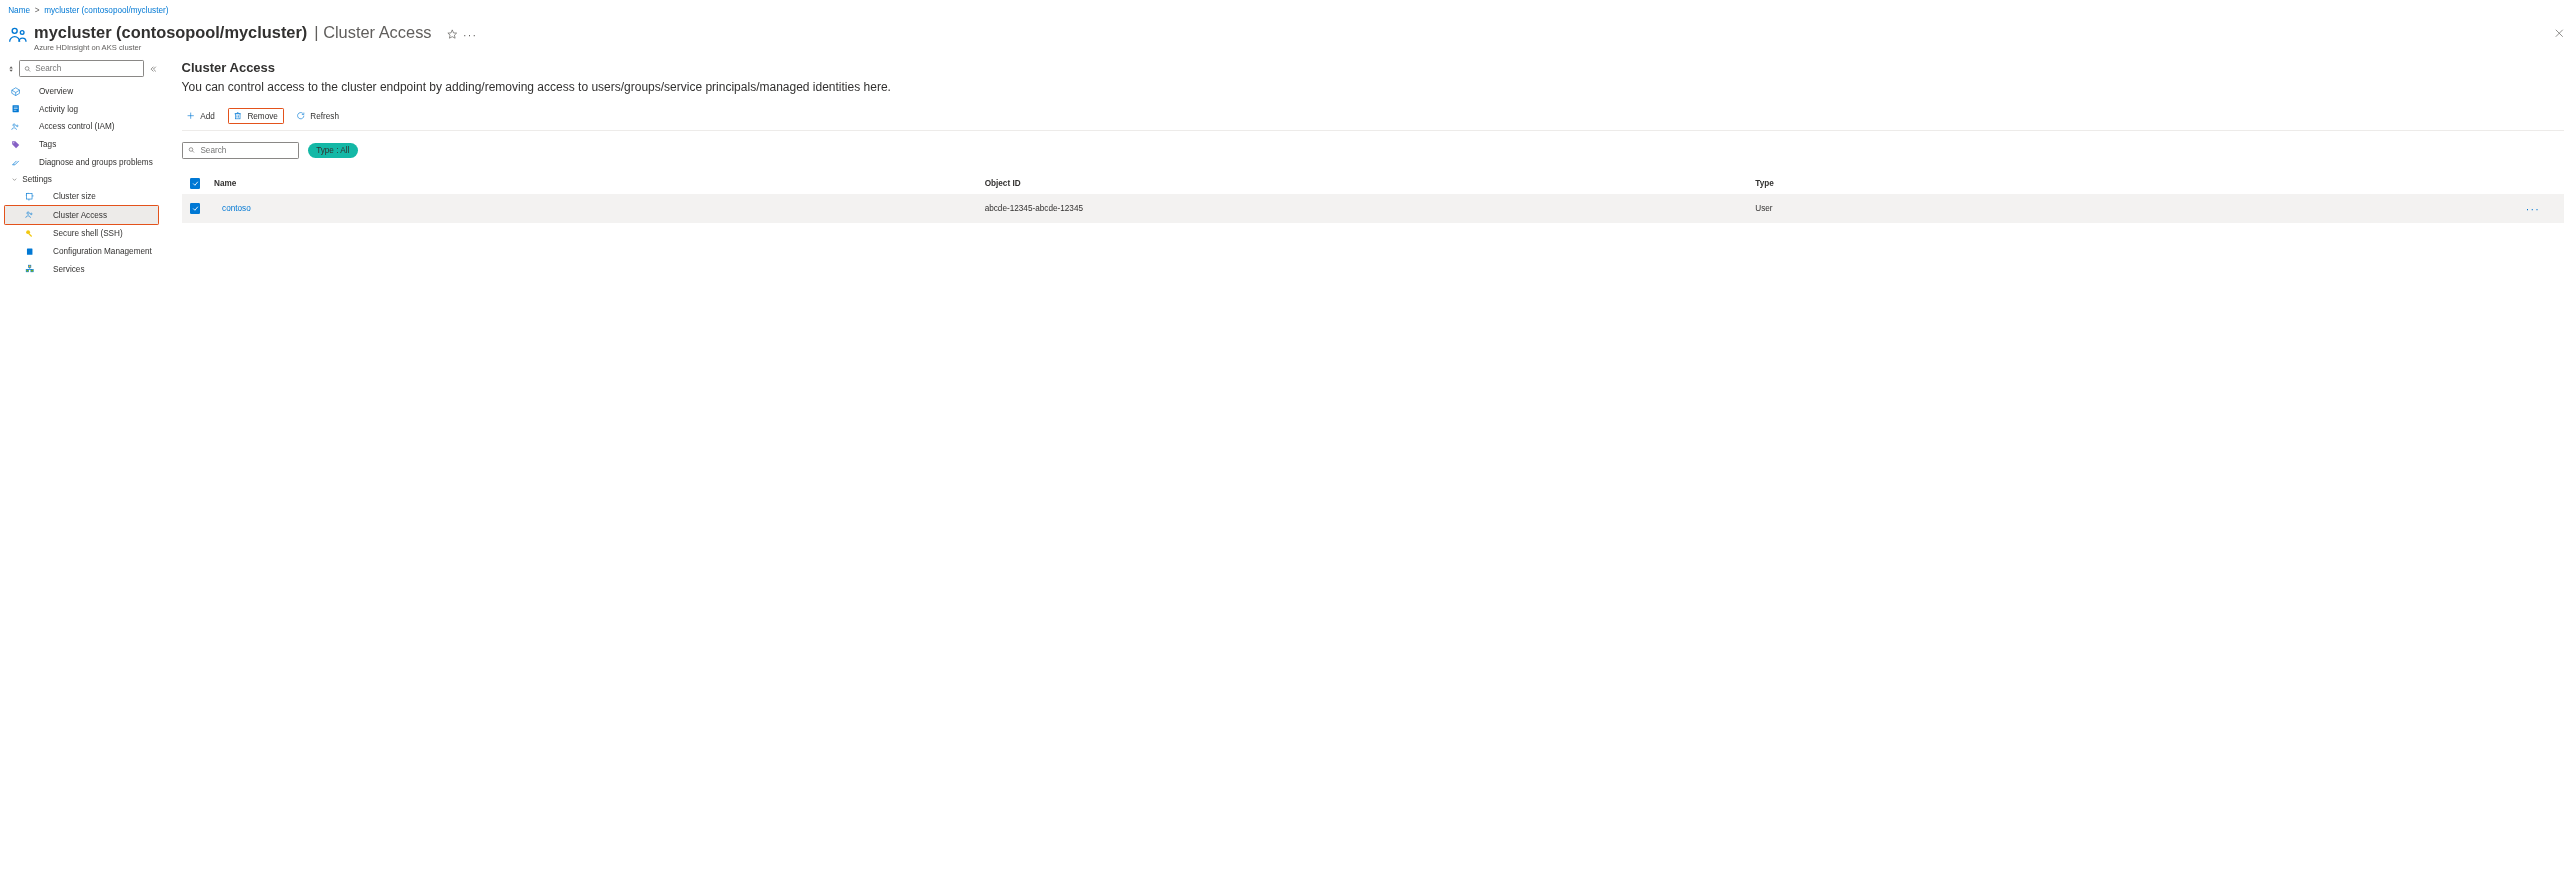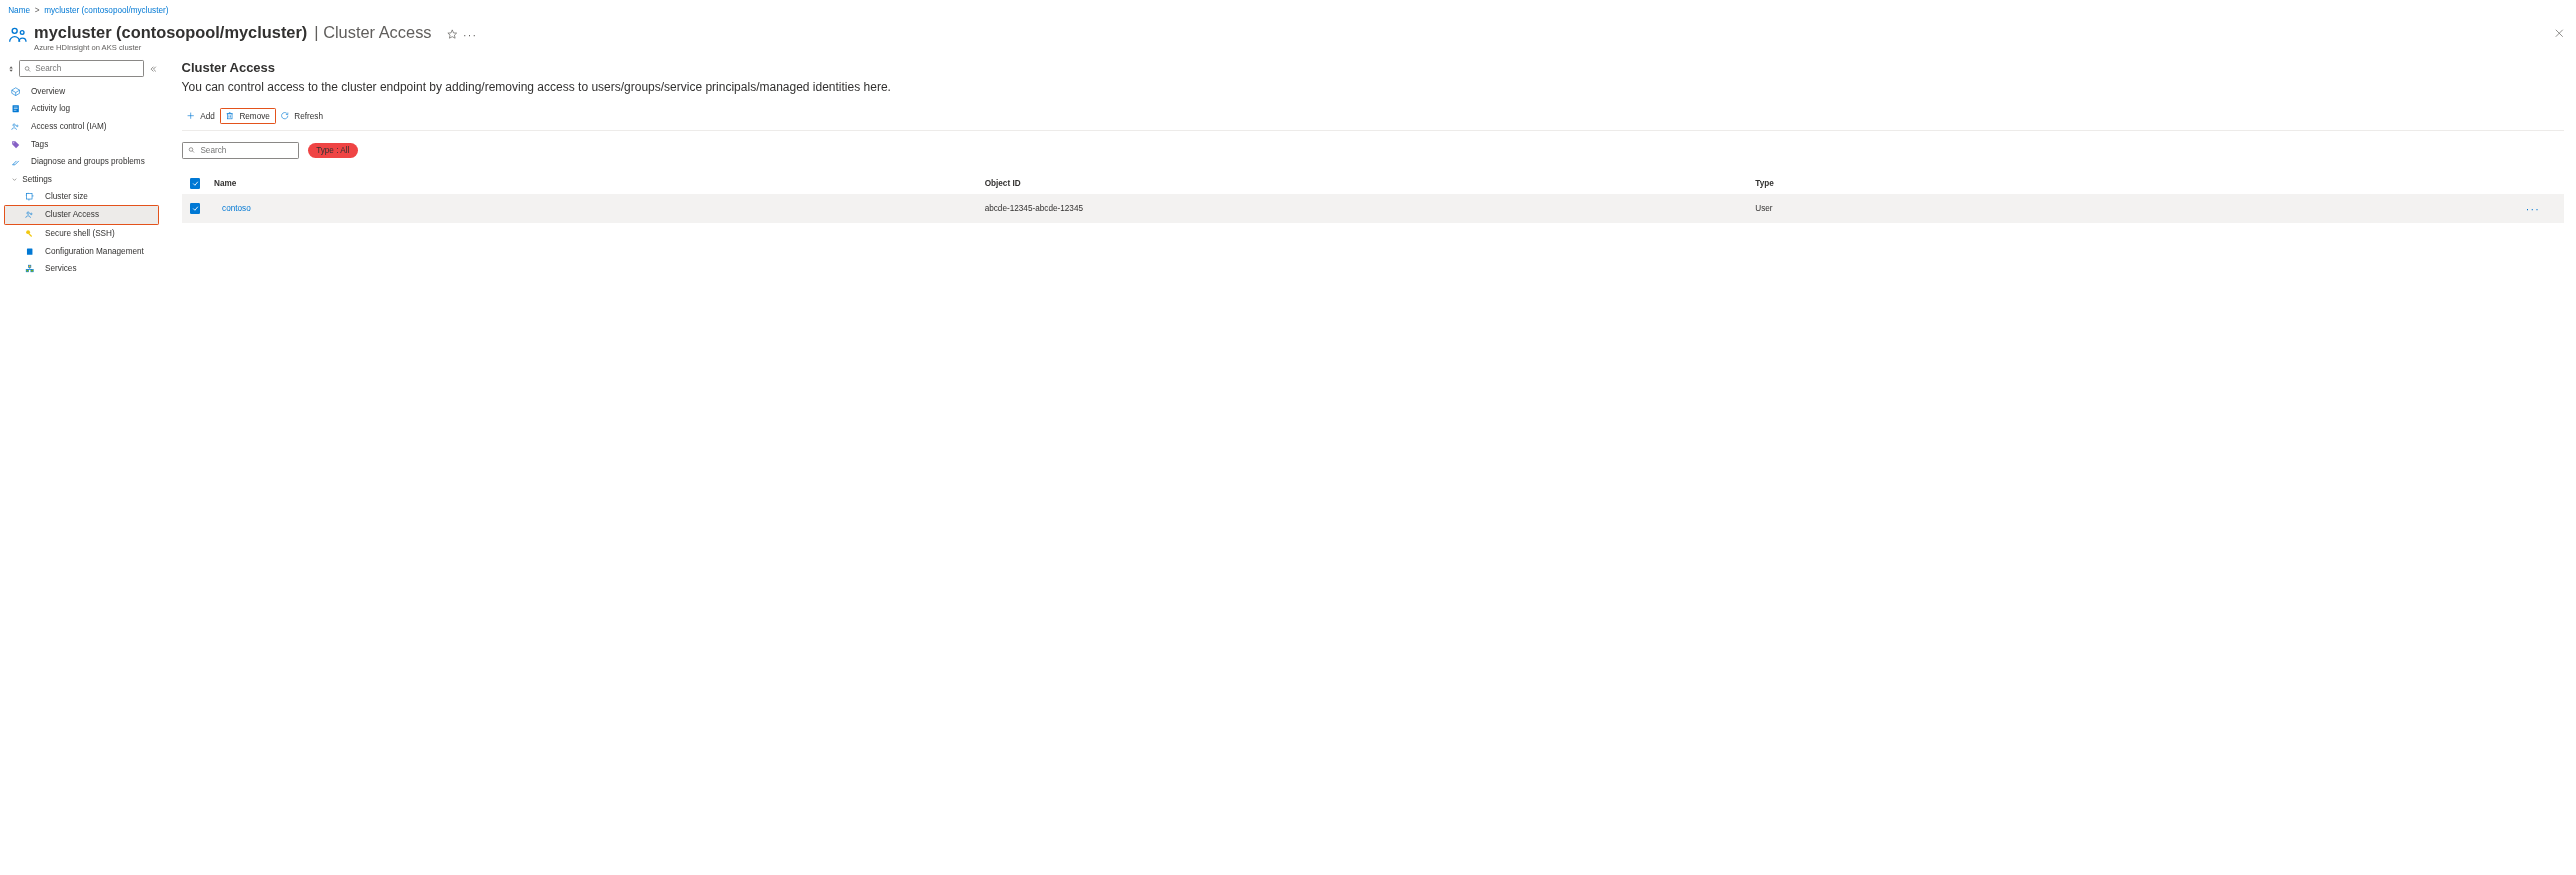--- a/index.html
+++ b/index.html
@@ -27,41 +27,41 @@
   .sidebar { width: 164px; flex-shrink: 0; padding: 0 4.7px 11.7px 4.7px; }
   .main { flex: 1; padding: 0 11.7px 11.7px 17.6px; min-width: 0; }
 
   
   .search-row { display: flex; align-items: center; gap: 3.5px; margin: 0 0 5.9px 2.3px;}
   .sort-toggle { width: 8.2px; height: 8.2px; cursor: pointer; color: #605e5c;}
   .search-box { flex: 1; display: flex; align-items: center; border: 0.6px solid #8a8886; border-radius: 1.2px; padding: 2.3px 4.7px; height: 16.4px; }
   .search-box input { border: none; outline: none; width: 100%; font-size: 8.2px; }
   .search-box .mag { width: 8.2px; height: 8.2px; margin-right: 3.5px; color: #605e5c;}
   .collapse-btn { width: 11.7px; color: #605e5c; cursor: pointer; display:flex; align-items:center; justify-content:center;}
-  .nav-item { display: flex; align-items: flex-start; gap: 11px; padding: 4.1px 4.7px 4.1px 5.9px; cursor: pointer; border-radius: 1.2px; }
+  .nav-item { display: flex; align-items: flex-end; gap: 19px; padding: 4.1px 4.7px 4.1px 5.9px; cursor: pointer; border-radius: 1.2px; }
   .nav-item.selected { background: #edebe9; }
   .nav-item.highlight { border: 1.2px solid #e3521b; margin-left: -1.2px; }
   .nav-item .icon { width: 9.4px; height: 9.4px; flex-shrink: 0; }
   .nav-indent { padding-left: 20px; }
   .nav-section { display: flex; align-items: center; gap: 4.7px; padding: 4.1px 4.7px 4.1px 5.9px; cursor: pointer;}
   .nav-section .chev { width: 7px; height: 7px; color: #605e5c; }
 
   
   .page-title { font-size: 13px; font-weight: 600; margin-bottom: 4.7px; color: #323130;}
   .page-desc { font-size: 12px; color: #323130; margin-bottom: 10.5px;}
-  .toolbar { display: flex; align-items: center; gap: 0; padding: 3.5px 0 5.9px; border-bottom: 0.6px solid #edebe9;}
+  .toolbar { display: flex; align-items: center; gap: 8px; padding: 3.5px 0 5.9px; border-bottom: 0.6px solid #edebe9;}
   .tbtn { display: flex; align-items: center; gap: 4.7px; padding: 2.3px 4.7px; cursor: pointer; font-size: 8.2px; color: #323130;}
   .tbtn .ticon { width: 9.4px; height: 9.4px; color: #0078d4;}
   .tbtn.remove-highlight { border: 1.2px solid #e3521b; border-radius: 1.2px; justify-content: space-between; }
 
   .filter-row { display: flex; align-items: center; gap: 9.4px; margin: 10.5px 0 13px;}
   .filter-search { display: flex; align-items: center; border: 0.6px solid #8a8886; border-radius: 1.2px; padding: 2.3px 5.9px; width: 117px; height: 17.6px;}
   .filter-search input { border: none; outline: none; width: 100%; font-size: 8.2px;}
   .filter-search .mag { width: 8.2px; height: 8.2px; margin-right: 4.7px; color: #605e5c;}
-  .pill { background: #ef4444; border-radius: 8.2px; padding: 2.9px 8.2px; font-size: 8.2px; color: #323130;}
+  .pill { background: #14b8a6; border-radius: 8.2px; padding: 2.9px 8.2px; font-size: 8.2px; color: #323130;}
   .pill b { font-weight: 400;}
 
   
   .table { width: 100%; }
   .thead, .trow { display: grid; grid-template-columns: 29px 1fr 1fr 1fr 35px; align-items: center; }
   .thead { padding: 5.9px 3.5px; font-weight: 600; font-size: 8.2px;}
   .trow { padding: 8.2px 3.5px; background: #f3f2f1;}
   .chk { width: 10.5px; height: 10.5px; background: #0078d4; color: #fff; display: flex; align-items: center; justify-content: center; border-radius: 1.2px; cursor: pointer; margin-left: 4.7px;}
   .name-link { color: #0078d4; cursor: pointer; padding-left: 8px;}
   .row-more { color: #0078d4; cursor: pointer; font-size: 10.5px; letter-spacing: 1.2px;}

